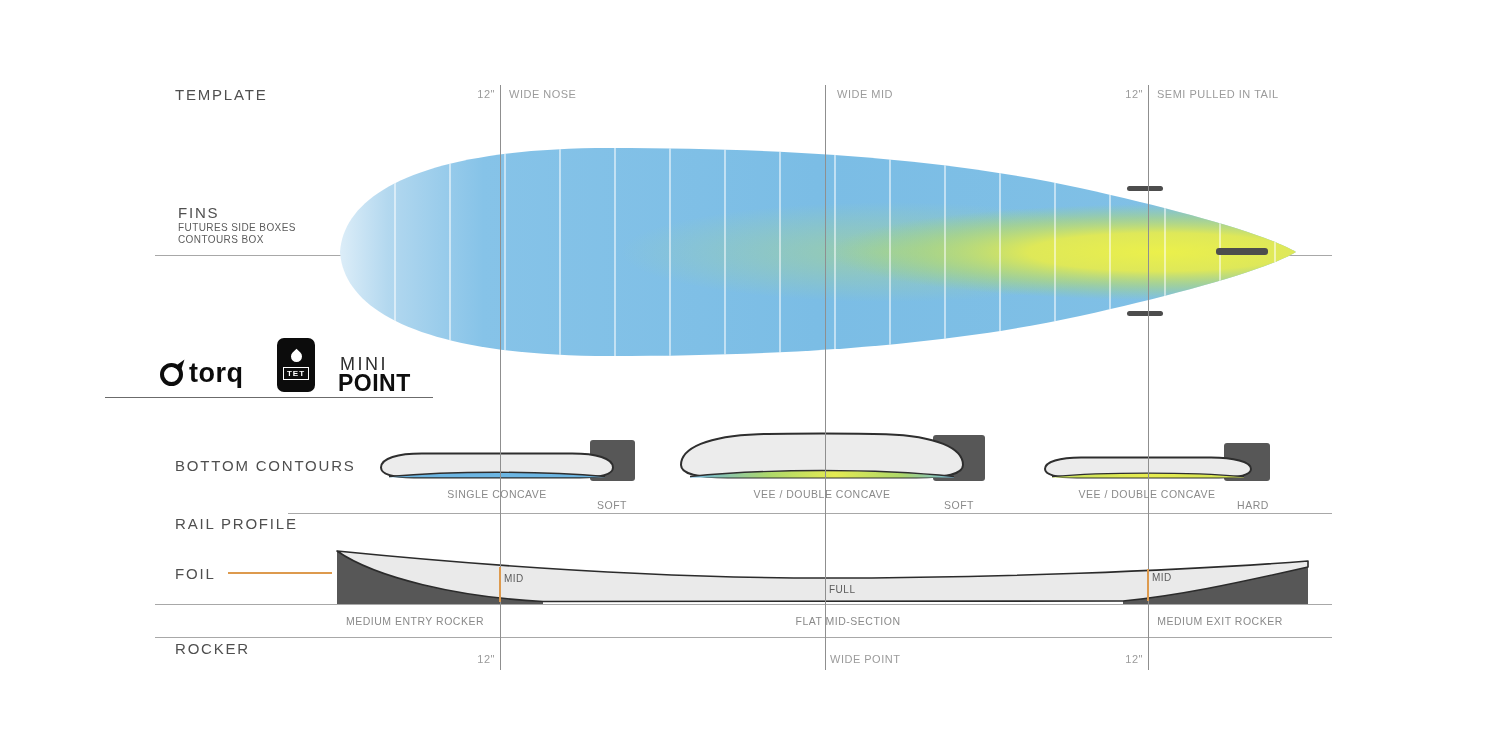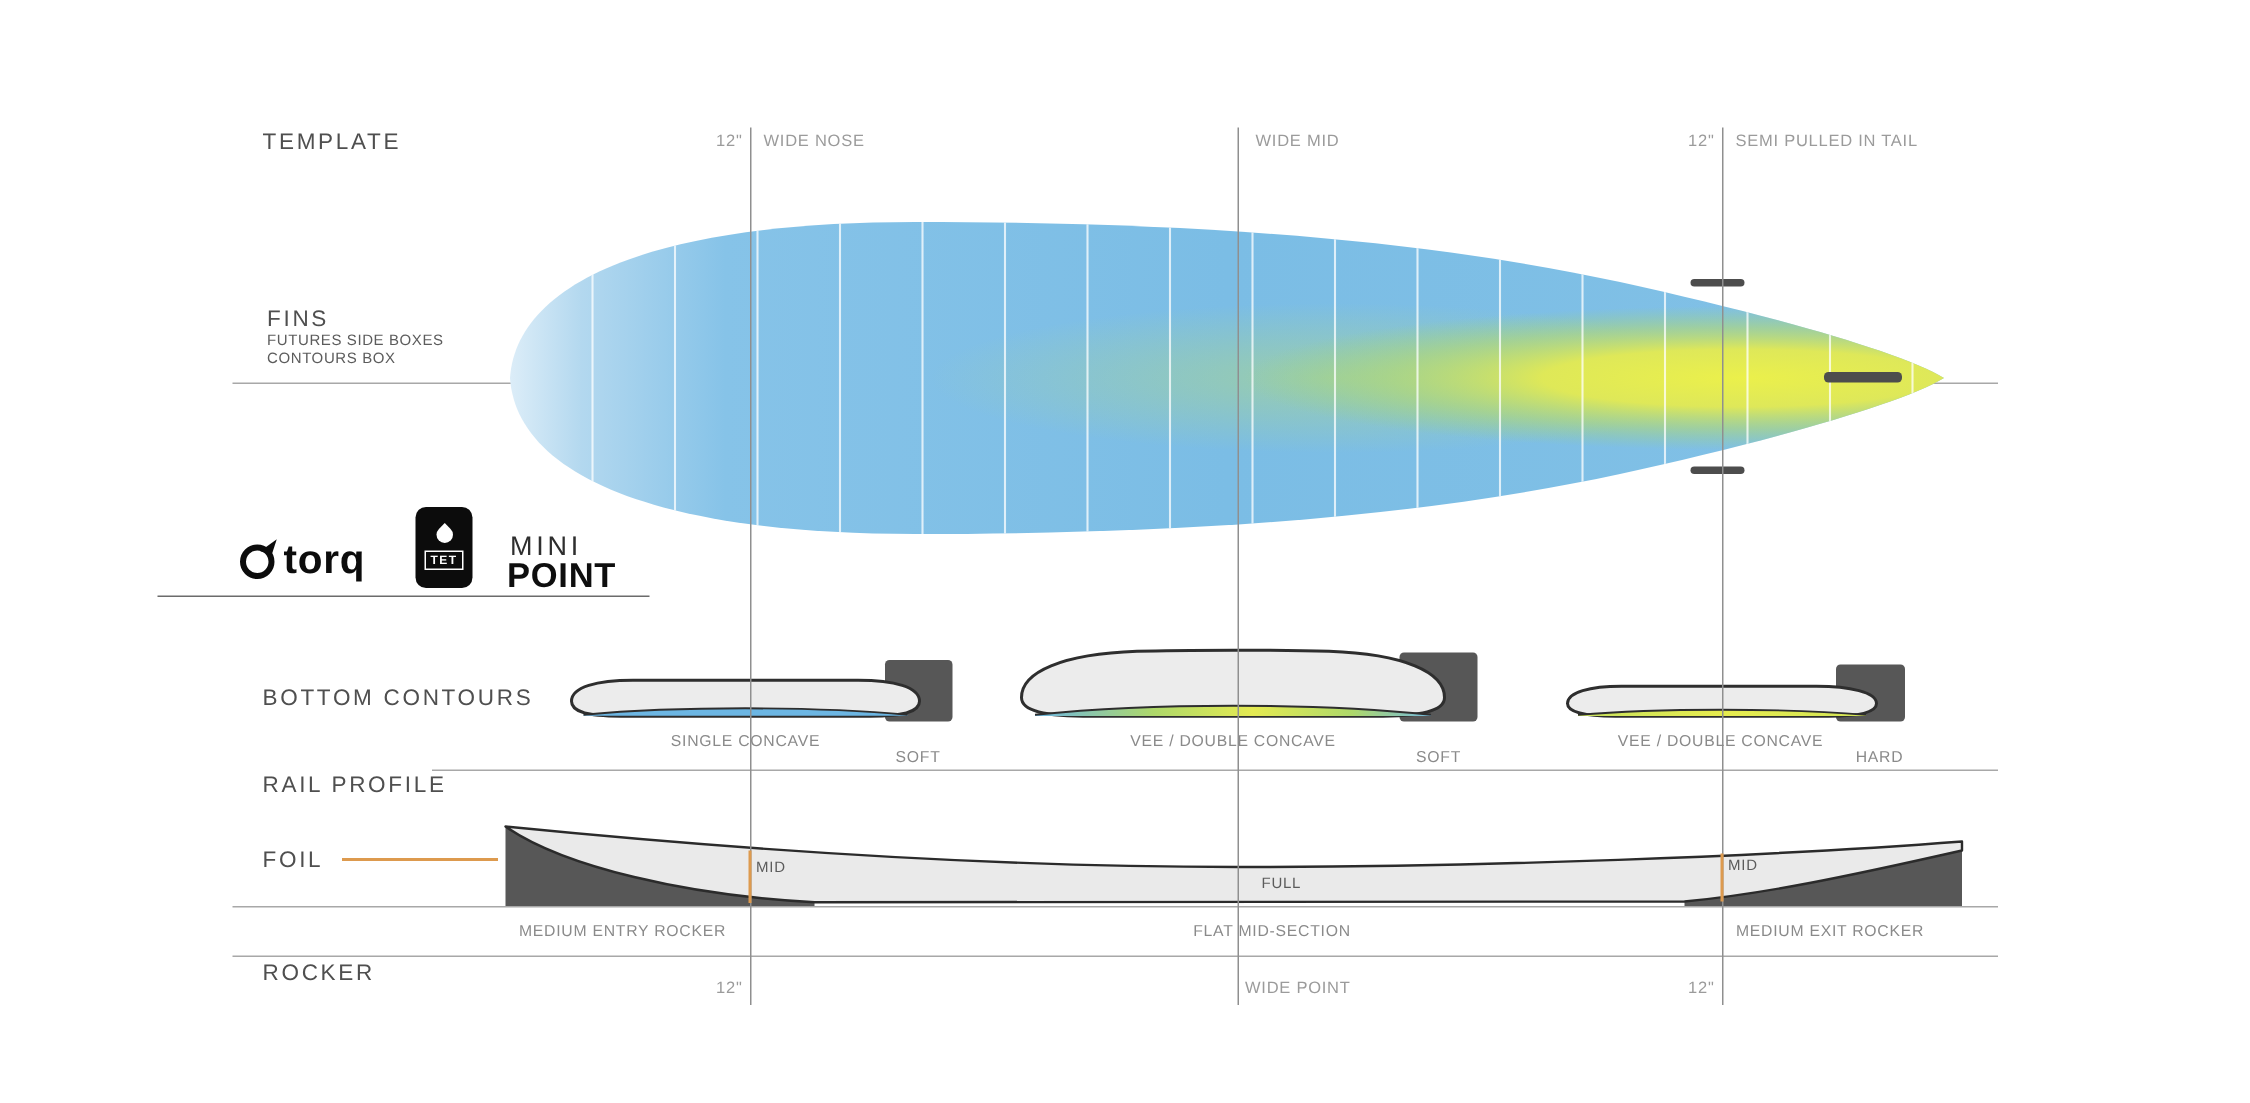--- a/index.html
+++ b/index.html
@@ -176,21 +176,21 @@
   <svg class="svg-layer" style="left:328px;top:538px;" width="986" height="68" viewBox="0 0 986 68">
     <path d="M 9,13 C 48,40 130,59 215,63.5 L 215,66 L 9,66 Z" fill="#575757"></path>
     <path d="M 980,29 C 905,46 848,58 795,63 L 795,66 L 980,66 Z" fill="#575757"></path>
     <path d="M 9,13 C 180,30 340,40 497,40 C 660,40 850,33 980,23 L 980,29 C 905,46 848,58 795,63 L 215,63.5 C 130,59 48,40 9,13 Z" fill="#eaeaea" stroke="#2b2b2b" stroke-width="1.6" stroke-linejoin="round"></path>
   </svg>
 
   <div class="orange" style="left:499px;top:567px;width:2px;height:35px;"></div>
   <div class="orange" style="left:1147px;top:569px;width:2px;height:32px;"></div>
 
   <div class="foil-label" style="left:504px;top:573px;">MID</div>
-  <div class="foil-label" style="left:829px;top:584px;margin-left:12px;">FULL</div>
+  <div class="foil-label" style="left:829px;top:584px;">FULL</div>
   <div class="foil-label" style="left:1152px;top:572px;">MID</div>
 
   <div class="section-title" style="left:175px;top:612px;margin-top:28px;">ROCKER</div>
   <div class="diagram-label c" style="left:415px;top:615px;">MEDIUM ENTRY ROCKER</div>
   <div class="diagram-label c" style="left:848px;top:615px;">FLAT MID-SECTION</div>
   <div class="diagram-label c" style="left:1220px;top:615px;">MEDIUM EXIT ROCKER</div>
 
   <div class="small-label ra" style="left:455px;top:653px;width:40px;">12"</div>
   <div class="small-label" style="left:830px;top:653px;">WIDE POINT</div>
   <div class="small-label ra" style="left:1103px;top:653px;width:40px;">12"</div>

